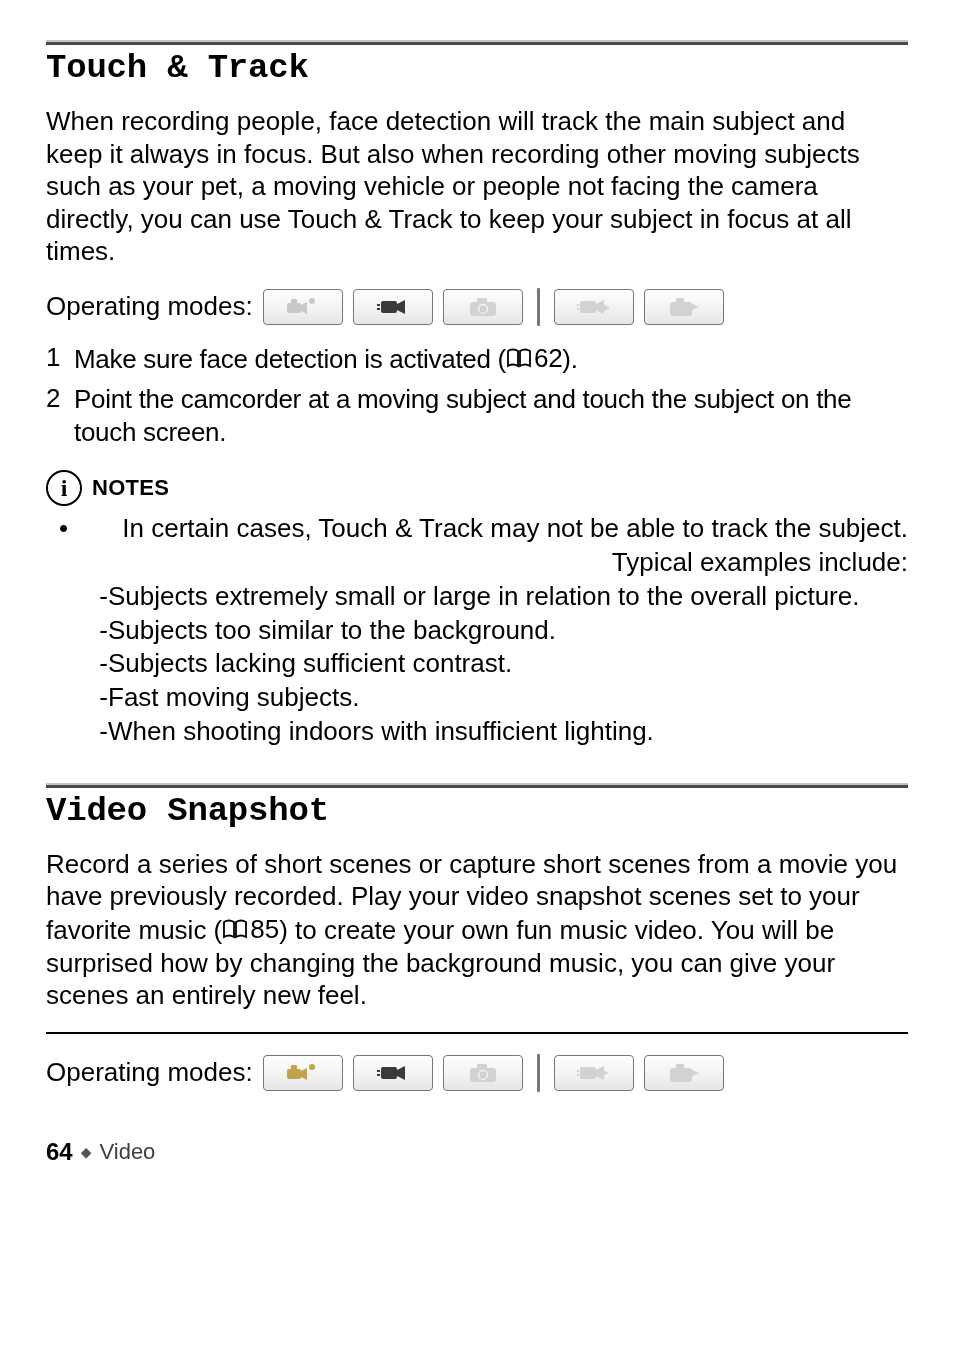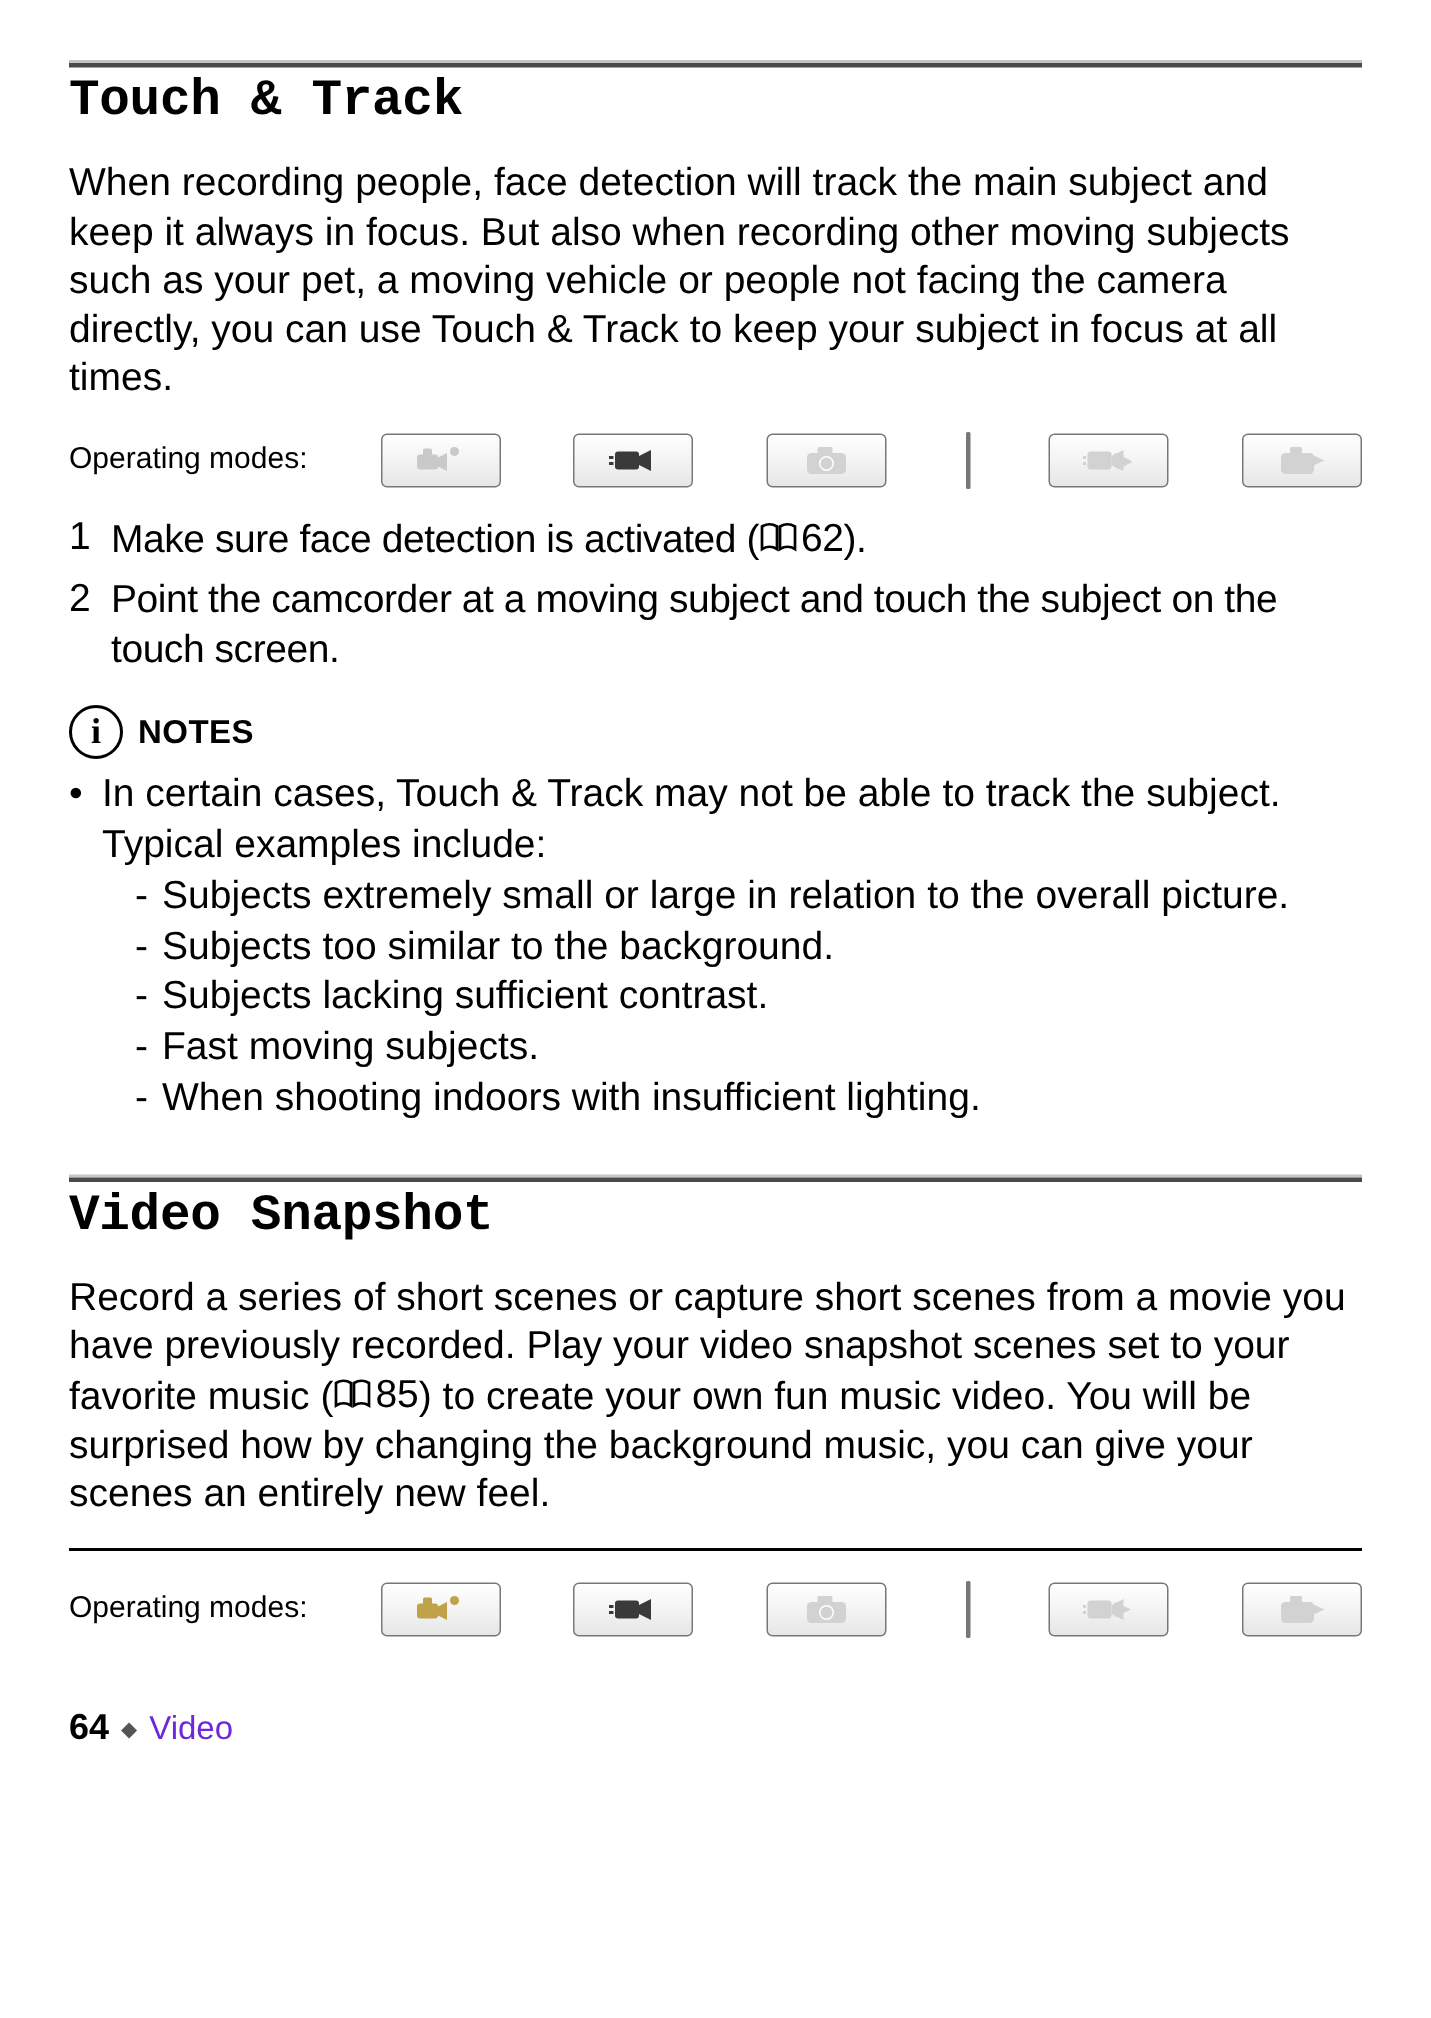--- a/index.html
+++ b/index.html
@@ -34,23 +34,22 @@
     font-size: 26px;
     line-height: 1.25;
     margin: 0 0 20px 0;
     font-family: Arial, Helvetica, sans-serif;
     font-weight: 400;
   }
   .op-modes-row {
     display: flex;
     align-items: center;
     gap: 10px;
-    font-size: 20px;
+    font-size: 26px;
     margin: 8px 0 16px 0;
-    justify-content: space-between;
   }
   .mode-chip {
     display: inline-flex;
     align-items: center;
     justify-content: center;
     width: 80px;
     height: 36px;
     border: 1.5px solid #777;
     border-radius: 4px;
     background: linear-gradient(to bottom, #fff 0%, #f1f1f1 60%, #e6e6e6 100%);
@@ -126,20 +125,21 @@
     font-weight: 700;
     font-size: 22px;
     letter-spacing: 0.3px;
     font-family: "Arial Narrow", Arial, sans-serif;
   }
   ul.notes {
     list-style: none;
     padding: 0;
     margin: 0;
     font-size: 26px;
+    text-align: right;
   }
   ul.notes > li {
     display: flex;
     line-height: 1.3;
   }
   ul.notes > li::before {
     content: "•";
     flex: 0 0 22px;
   }
   ul.dash {
@@ -166,21 +166,21 @@
   }
   .footer {
     display:flex;
     align-items:center;
     gap:8px;
     margin-top: 46px;
     font-size: 22px;
   }
   .footer .pn { font-weight: 700; font-size: 24px; }
   .footer .diamond { font-size: 14px; color:#555; }
-  .footer .cat { color:#6d28d9; }
+  .footer .cat { color:#404040; }
   .corners-icon {
     display:inline-block;
     width: 20px; height: 18px;
     position: relative;
     vertical-align: -2px;
     margin: 0 2px;
   }
   .corners-icon::before,
   .corners-icon::after,
   .corners-icon > i::before,

